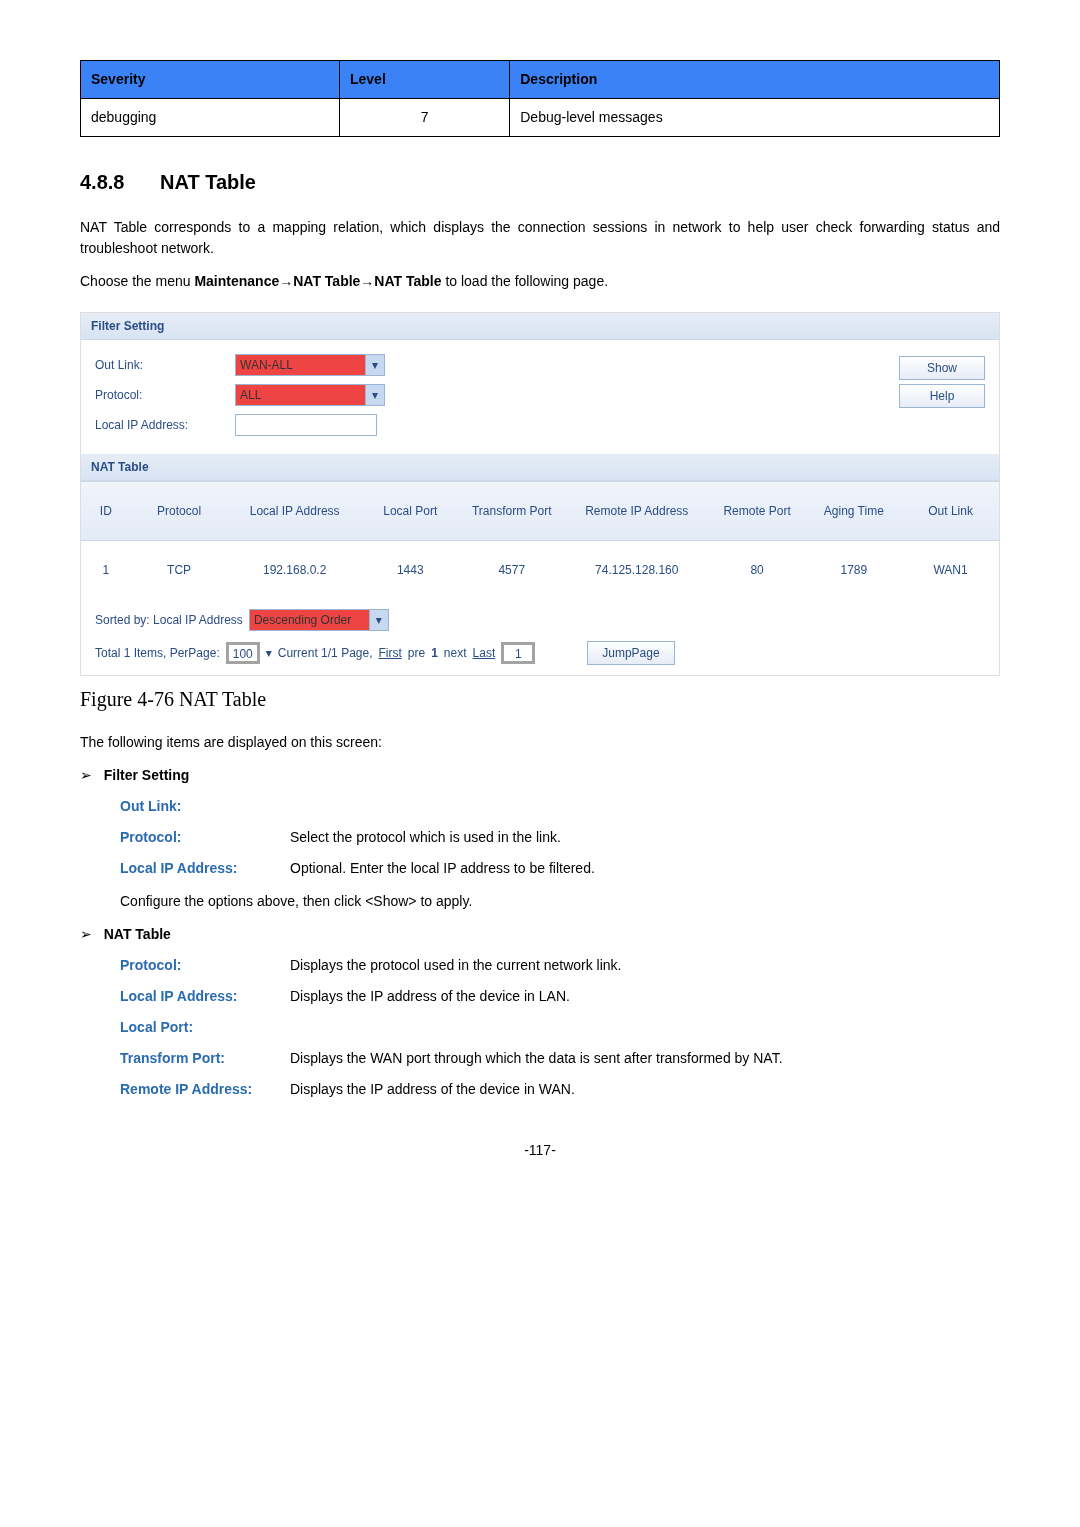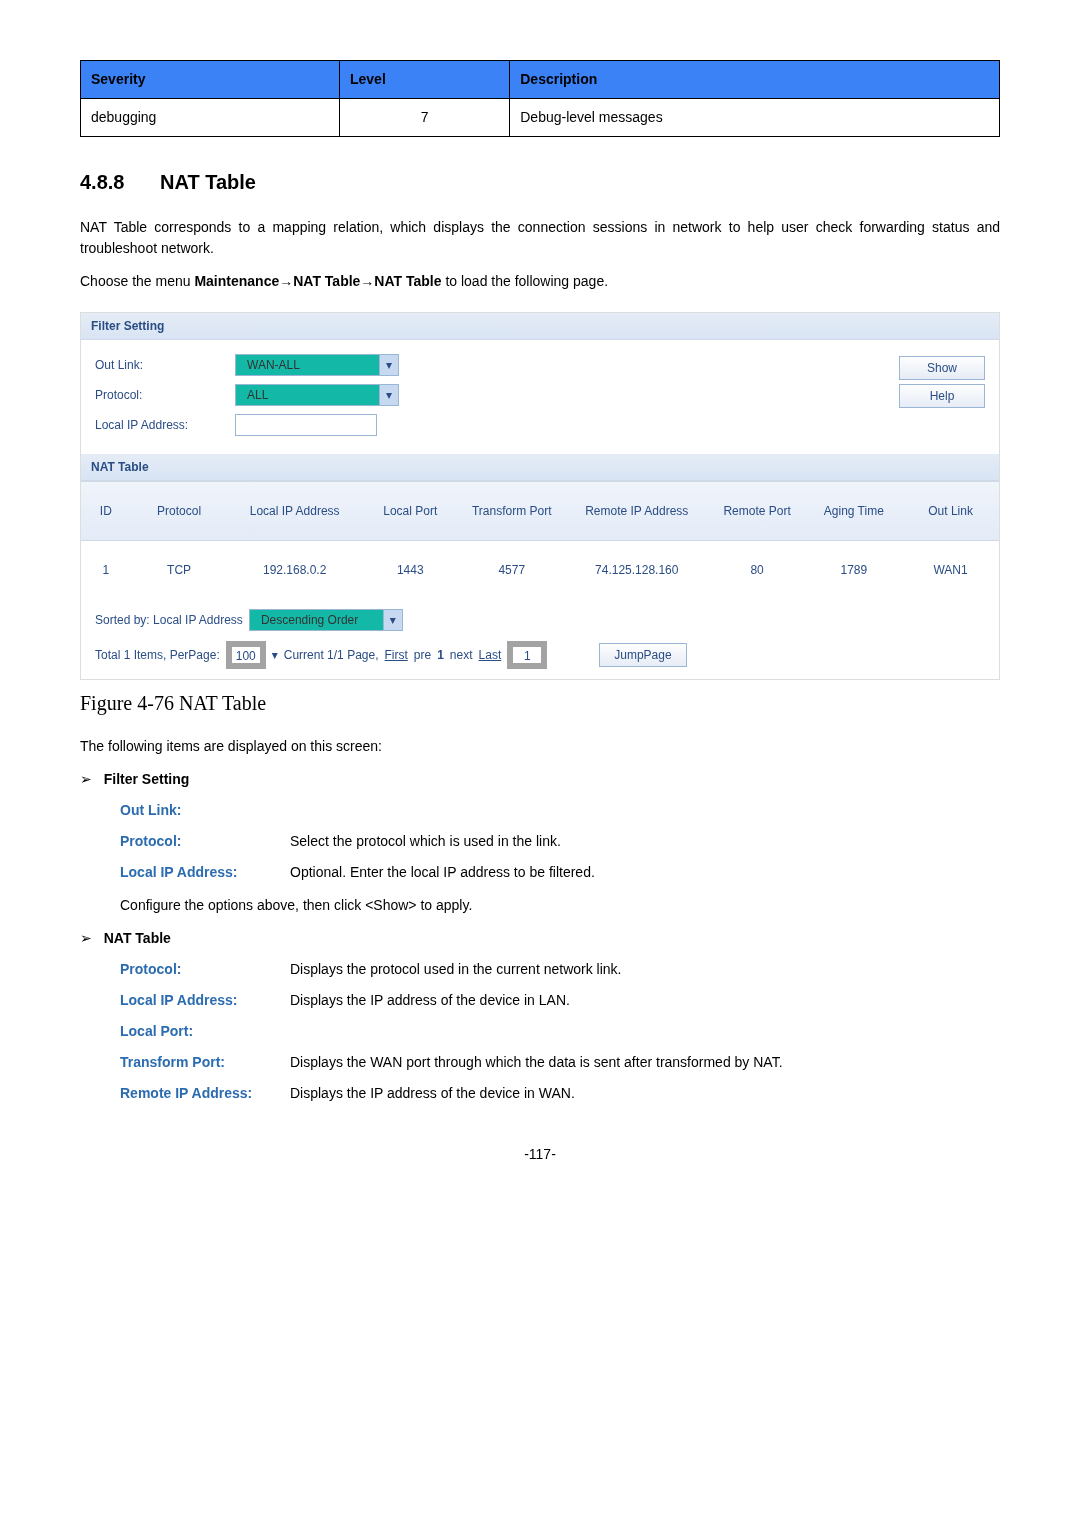--- a/index.html
+++ b/index.html
@@ -48,21 +48,21 @@
     font-weight: bold;
     padding: 4px 10px;
     border-bottom: 1px solid #cfd9e8;
   }
   .ss-body { padding: 10px 14px 14px 14px; }
   .ss-row { display:flex; align-items:center; padding: 4px 0; }
   .ss-label { width: 140px; color:#2a4d85; }
   .ss-select {
     display:inline-flex; align-items:center;
     border:1px solid #9bb5d5; height:20px; min-width:140px;
-    background:#14b8a6; color:#333; padding:0 11px; font-size:12px;
+    background:#ef4444; color:#333; padding:0 4px; font-size:12px;
     position:relative;
   }
   .ss-select .dd {
     position:absolute; right:0; top:0; height:100%; width:18px;
     background:#c7d9f0; border-left:1px solid #9bb5d5;
     display:flex; align-items:center; justify-content:center;
     color:#2a4d85;
   }
   .ss-input { border:1px solid #9bb5d5; height:20px; min-width:140px; background:#fff; }
   .ss-buttons { display:flex; flex-direction:column; gap:4px;align-items:center; }
@@ -72,21 +72,21 @@
   }
   .nat-thead { display:flex; background:linear-gradient(#f0f4fb,#e3ebf7); color:#2a4d85; border-top:1px solid #cfd9e8; border-bottom:1px solid #cfd9e8;}
   .nat-thead div, .nat-row div { padding:20px 6px; font-size:12px; }
   .nat-row { display:flex; }
   .c-id{width:40px;text-align:center;} .c-proto{width:90px;text-align:center;} .c-lip{width:130px;text-align:center;}
   .c-lport{width:90px;text-align:center;} .c-tport{width:100px;text-align:center;} .c-rip{width:140px;text-align:center;}
   .c-rport{width:90px;text-align:center;} .c-age{width:90px;text-align:center;} .c-out{width:90px;text-align:center;}
   .nat-row{color:#2a4d85;}
   .sort-row { padding: 10px 14px; color:#2a4d85; font-size:12px; display:flex; align-items:center; gap:6px; flex-wrap:wrap;}
   .sort-row .link{ color:#2a4d85; text-decoration:underline; }
-  .tiny-input { border:6px solid #a3a3a3; background:#fff; width:28px; height:16px; display:inline-block; text-align:center; }
+  .tiny-input { border:3px solid #a3a3a3; background:#fff; width:28px; height:16px; display:inline-block; text-align:center; }
 
   .caption { text-align:left; font-size:20px; margin-bottom:18px;font-family:Liberation Serif, serif; }
 
   .bullet-line { display:flex; align-items:baseline; margin: 10px 0; }
   .bullet { font-size:14px; margin-right:12px; }
   .bullet-line b { font-weight:bold; }
 
   .def-block { margin-left: 40px; }
   .def-row { display:flex; margin: 10px 0; }
   .def-term { width: 170px; color:#2b6cb0; font-weight:bold; flex-shrink:0; }

